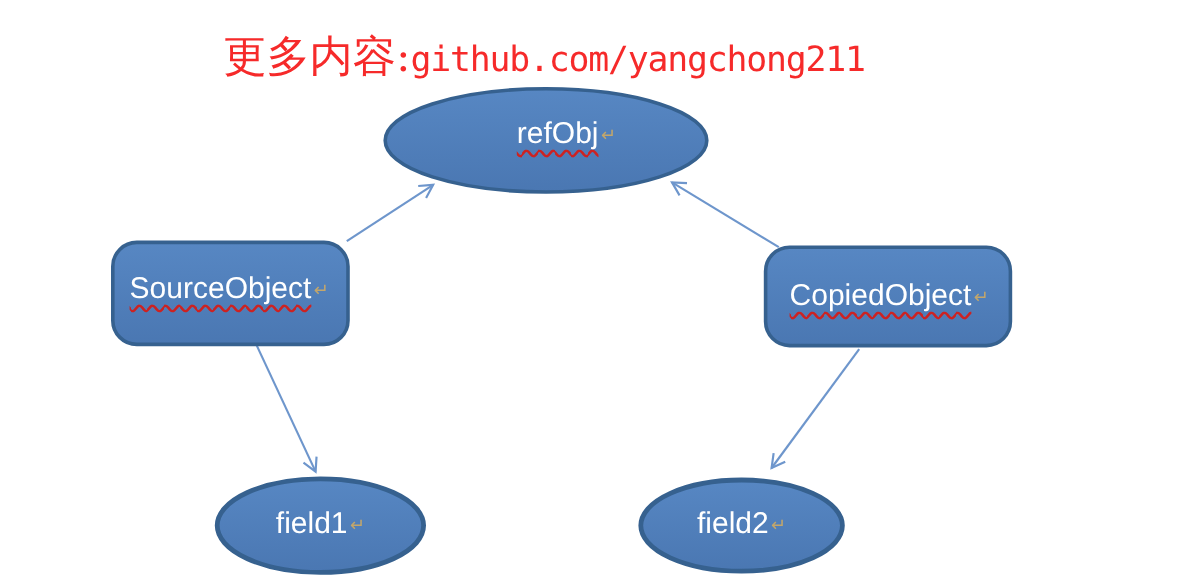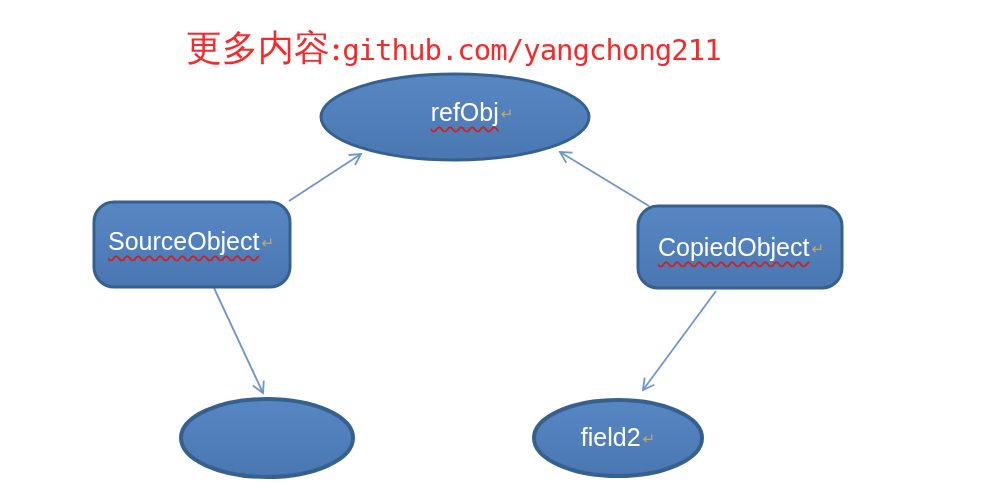--- a/index.html
+++ b/index.html
@@ -110,18 +110,21 @@
   </div>
 
   <div class="node-label" style="left:191px; top:241px;">
     <span class="squiggle">SourceObject</span><span class="para-mark">↵</span>
   </div>
 
   <div class="node-label" style="left:741px; top:247px;">
     <span class="squiggle">CopiedObject</span><span class="para-mark">↵</span>
   </div>
 
+  <div class="node-label" style="left:267px; top:437px;">
+    <span>field1</span><span class="para-mark">↵</span>
+  </div>
 
   <div class="node-label" style="left:618px; top:437px;text-align:right;">
     <span>field2</span><span class="para-mark">↵</span>
   </div>
 
 </div>
 
 </body></html>

